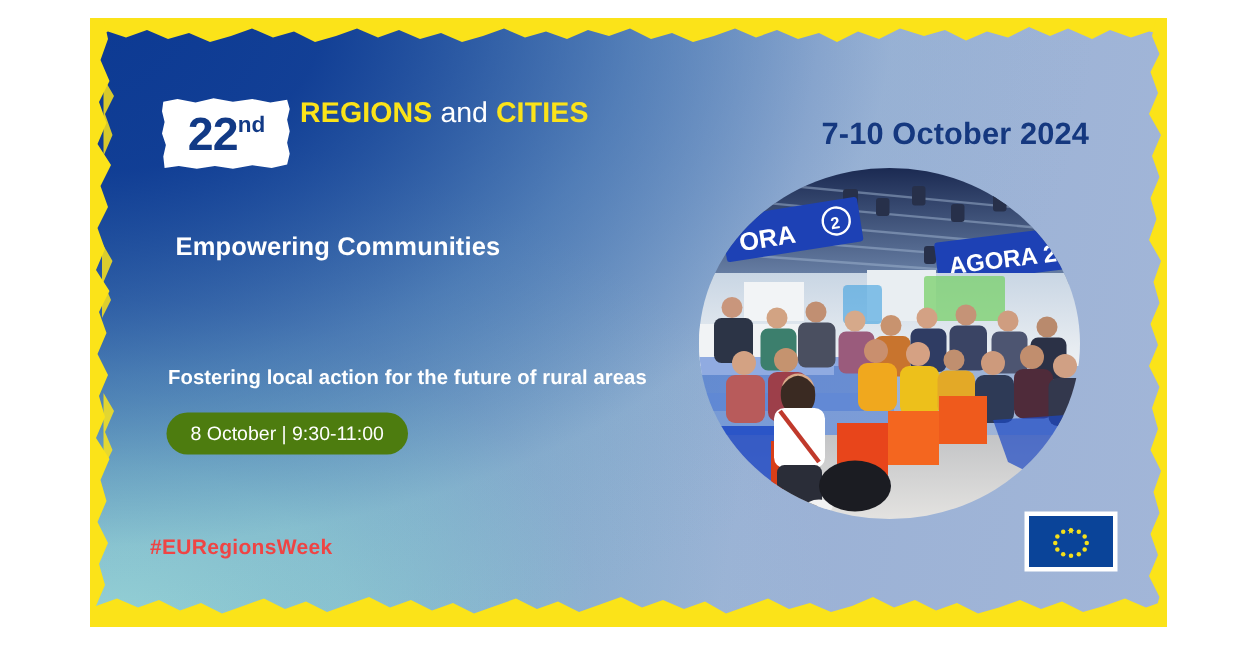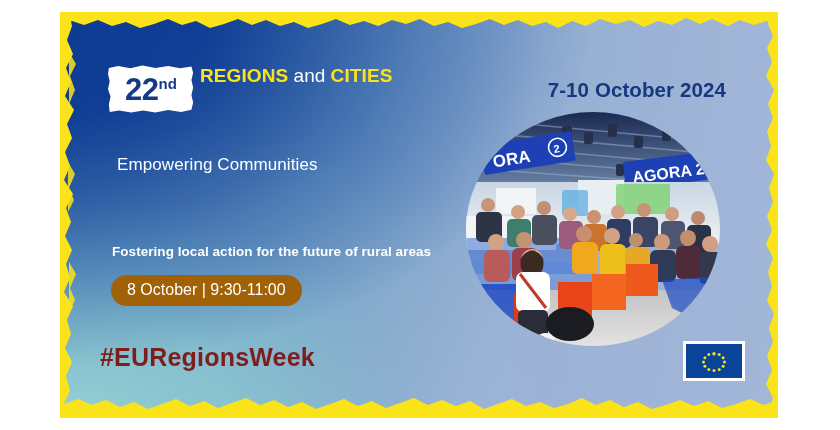--- a/index.html
+++ b/index.html
@@ -44,21 +44,21 @@
 
   #titles{ margin-left:6px; margin-top:-2px; }
   .tline{ line-height:1.12; white-space:nowrap; }
   #tline1{ font-size:21.5px; }
   #tline2{ font-size:19px; margin-top:2px; }
   .yel{ color:#fbe319; font-weight:bold; letter-spacing:0.1px; }
   .wht{ color:#ffffff; font-weight:normal; }
 
   #tagline{
     position:absolute; left:57px; top:143px;
-    font-size:17px; font-weight:normal; color:#ffffff; letter-spacing:0.1px;
+    font-size:17px; font-weight:bold; color:#ffffff; letter-spacing:0.1px;
   }
 
   
   #event-date{
     position:absolute; right:52px; top:66px;
     font-size:20.5px; font-weight:bold; color:#15387f; letter-spacing:0.1px;
     white-space:nowrap;
     margin-left:12px;
   }
 
@@ -68,28 +68,28 @@
     font-size:25.5px; font-weight:bold; color:#ffffff; letter-spacing:0.2px;
     white-space:nowrap;
   }
   #session-sub{
     position:absolute; left:52px; top:232px;
     font-size:13.5px; font-weight:bold; color:#ffffff; letter-spacing:0.05px;
     white-space:nowrap;
   }
   #session-pill{
     position:absolute; left:51px; top:263px;
-    background:#a16207; color:#ffffff; border-radius:16px;
-    padding:6px 16px 7px 16px; font-size:16px; white-space:nowrap;
+    background:#4d7c0f; color:#ffffff; border-radius:16px;
+    padding:6px 16px 7px 16px; font-size:13px; white-space:nowrap;
   }
 
   
   #hashtag{
     position:absolute; left:40px; bottom:46px;
-    font-size:25px; font-weight:bold; color:#7f1d1d; letter-spacing:0.2px;margin-top:16px;
+    font-size:14px; font-weight:bold; color:#ef4444; letter-spacing:0.2px;margin-top:16px;
   }
 
   
   #photo{
     position:absolute; left:406px; top:100px; width:254px; height:234px;
     border-radius:50%; overflow:hidden;
   }
   #photo svg{ display:block; }
 
   

